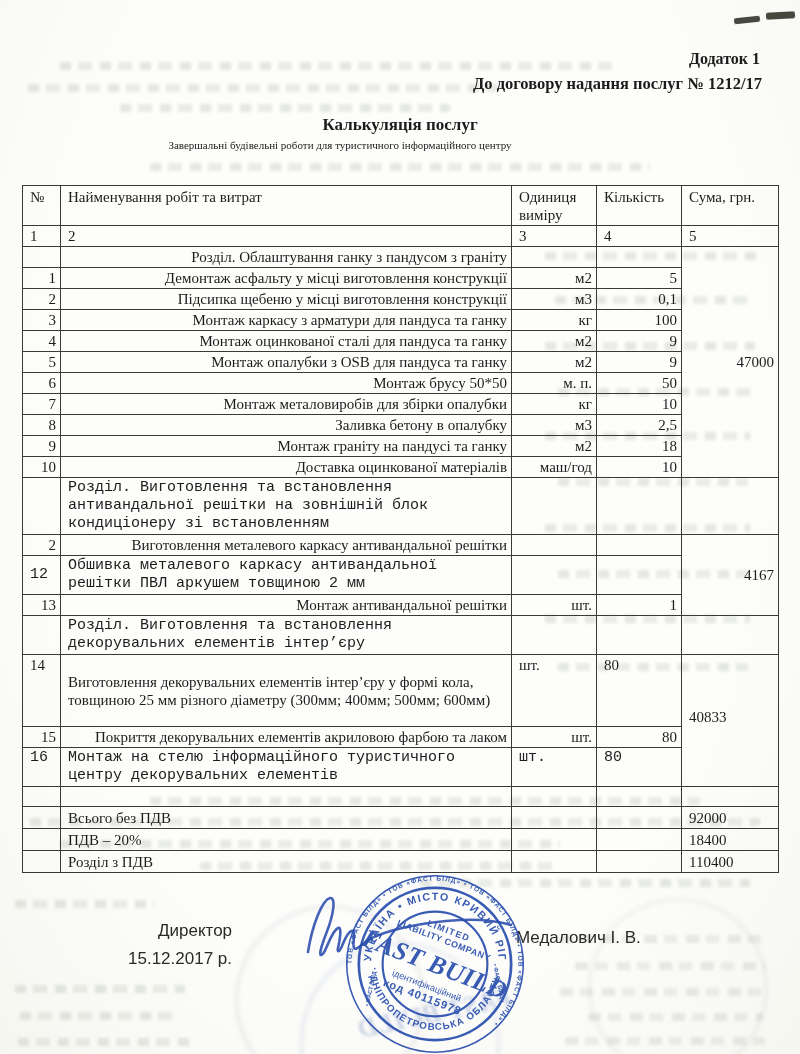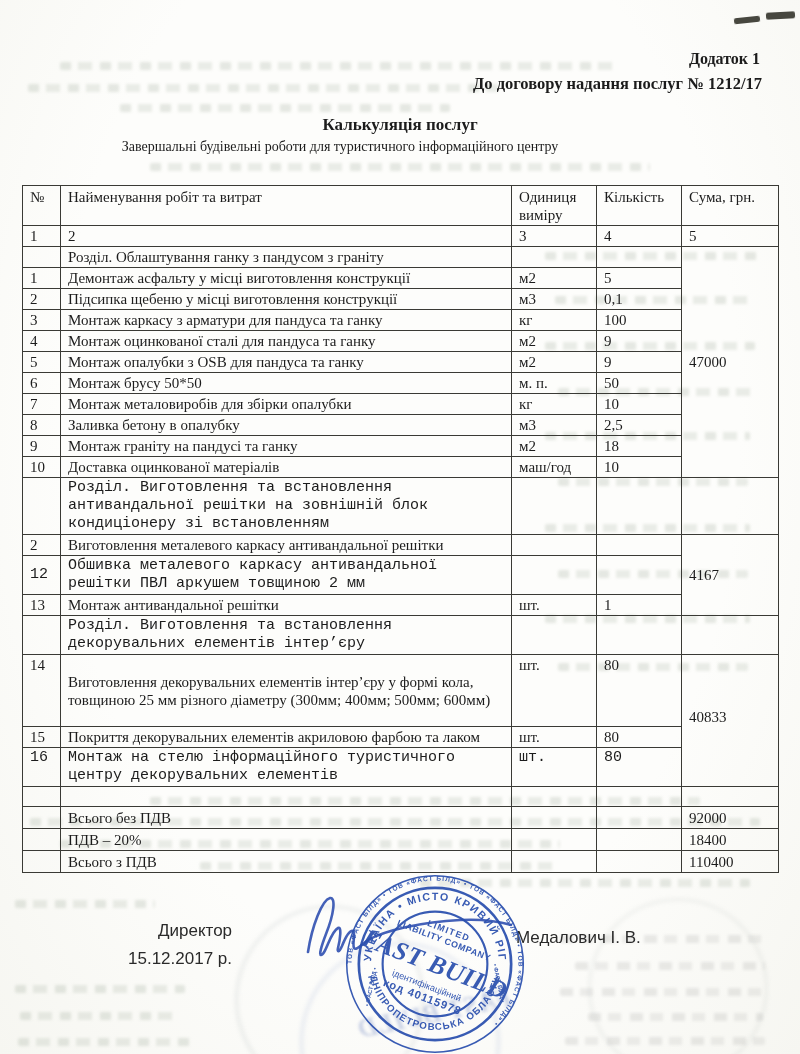--- a/index.html
+++ b/index.html
@@ -23,38 +23,38 @@
   .bleed.gray { background:repeating-linear-gradient(90deg,
       rgba(150,150,148,.35) 0 13px, rgba(150,150,148,0) 13px 20px,
       rgba(150,150,148,.28) 20px 33px, rgba(150,150,148,0) 33px 42px); }
   .dash { position:absolute; background:#47473f; border-radius:2px; filter:blur(.4px); }
   .ghost-ring { position:absolute; border-radius:50%; pointer-events:none; filter:blur(2px); }
 
   
   .hdr-appendix { position:absolute; top:50px; right:40px; font-weight:bold; font-size:16px; }
   .hdr-contract { position:absolute; top:74px; right:38px; font-weight:bold; font-size:16.5px; }
   .hdr-title    { position:absolute; top:115px; left:0; width:800px; text-align:center; font-weight:bold; font-size:17px; }
-  .hdr-subtitle { position:absolute; top:139px; left:0; width:680px; text-align:center; font-size:14px; }
+  .hdr-subtitle { position:absolute; top:139px; left:0; width:680px; text-align:center; font-size:11px; }
 
   
   table.calc {
     position:absolute; left:22px; top:185px; width:756px;
     border-collapse:collapse; table-layout:fixed;
     font-size:15px; line-height:18px;
   }
   table.calc td {
     border:1.4px solid #39393489;
     border-color:#3a3a35;
     padding:1px 4px 1px 7px;
     vertical-align:middle;
     overflow:hidden;
   }
   tr.h-head td { height:39px; vertical-align:top; padding-top:2px; }
   tr.h-nums td { height:19px; }
-  tr.h-row1 td { height:18px; }
+  tr.h-row1 td { height:18px;text-align:right; }
   tr.h-row2 td { height:37px;font-family:Liberation Mono, monospace; }
   tr.h-row3 td { height:72px; }
   tr.h-empty td { height:20px; }
   tr.h-total td { height:22px; }
   td.sumcell { vertical-align:bottom; padding-bottom:2px; }
   td.sumcell.lift { padding-bottom:8px; }
 
   
   .sans { font-family:"Liberation Sans", sans-serif; }
   .f-role { position:absolute; left:134px; top:921px; font-size:17px; color:#2a2a2a;margin-left:24px; }
@@ -278,21 +278,21 @@
     </tr>
     <tr class="h-total">
       <td></td>
       <td>ПДВ – 20%</td>
       <td></td>
       <td></td>
       <td>18400</td>
     </tr>
     <tr class="h-total">
       <td></td>
-      <td>Всього з ПДВ</td>
+      <td>Розділ з ПДВ</td>
       <td></td>
       <td></td>
       <td>110400</td>
     </tr>
   </tbody>
     </table>
 
   <div class="f-role sans">Директор</div>
   <div class="f-date sans">15.12.2017 р.</div>
   <div class="f-name sans">Медалович І. В.</div>

